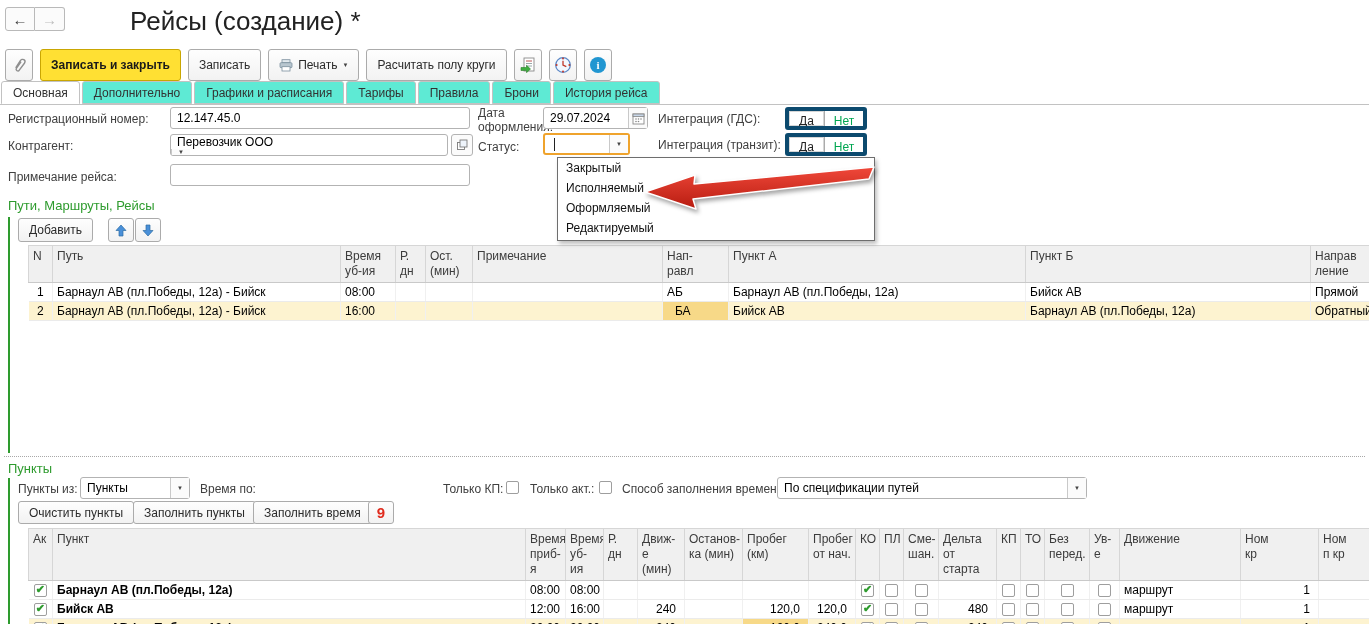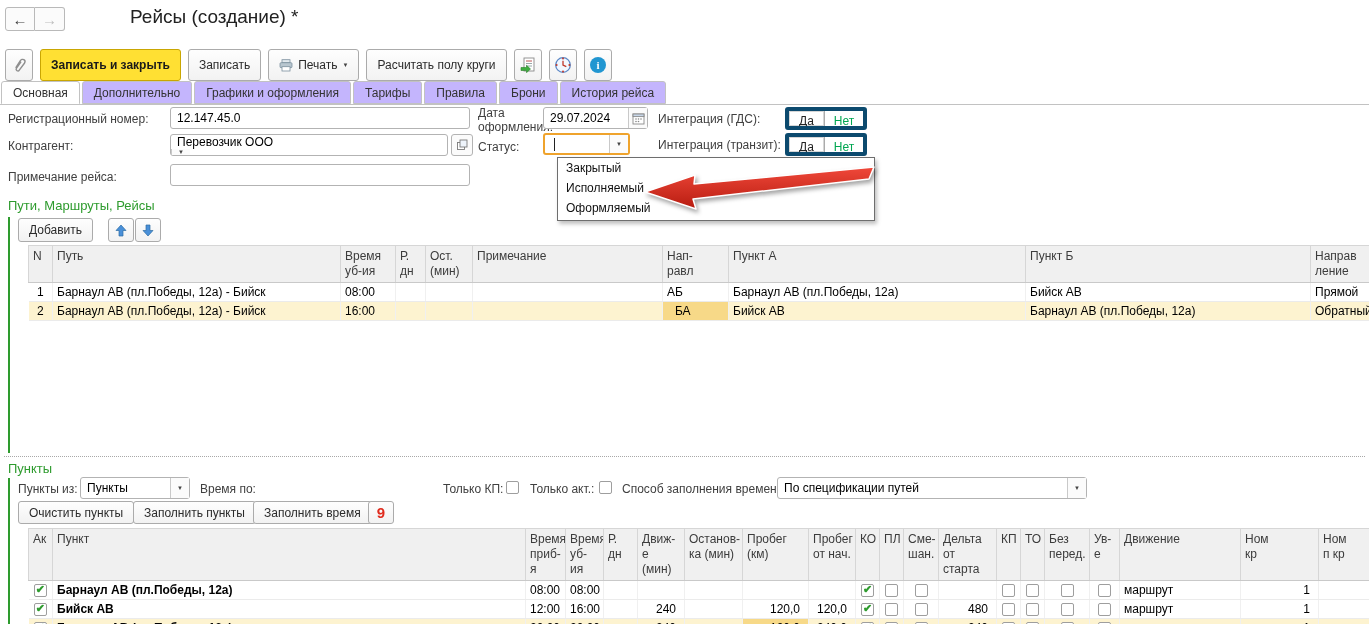--- a/index.html
+++ b/index.html
@@ -6,33 +6,33 @@
   html,body { background:#fff; }
   body { font-family: "Liberation Sans", sans-serif; font-size: 12px; color:#333; }
   .stage { position:relative; width:1369px; height:624px; background:#fff; overflow:hidden; }
 
   
   .nav-group { position:absolute; left:5px; top:7px; display:flex; }
   .nav-btn { width:30px; height:24px; border:1px solid #b9b9b9; background:#fbfbfb;
              display:flex; align-items:center; justify-content:center; font-size:15px; cursor:pointer; }
   .nav-btn.back { border-radius:3px 0 0 3px; color:#3a3a3a; }
   .nav-btn.fwd  { border-radius:0 3px 3px 0; color:#bdbdbd; border-left:none; }
-  .win-title { position:absolute; left:130px; top:6px; font-size:19px; color:#222; font-weight:500; }
+  .win-title { position:absolute; left:130px; top:6px; font-size:26px; color:#222; font-weight:500; }
 
   
   .toolbar { position:absolute; left:5px; top:49px; display:flex; gap:7px; align-items:center; }
   .btn { height:32px; border:1px solid #ababab; border-radius:3px; background:linear-gradient(#fefefe,#f2f2f2);
          display:flex; align-items:center; gap:5px; padding:0 10px; white-space:nowrap; cursor:pointer; color:#2b2b2b; }
   .btn.icon-only { width:28px; padding:0; justify-content:center; }
   .btn.primary { background:var(--c-primary-bg,#ffe033); border-color:var(--c-primary-border,#c9a602); font-weight:bold; color:#1a1a1a; }
   .caret { font-size:6px; color:#444; line-height:1; }
 
   
   .tabs { position:absolute; left:0; top:81px; width:1369px; height:24px; border-bottom:1px solid #c2c2c2; display:flex; padding-left:1px; }
-  .tab { height:23px; padding:4px 11px 0; border:1px solid #c2c2c2; border-radius:3px 3px 0 0; background:#c4b5fd;
+  .tab { height:23px; padding:4px 11px 0; border:1px solid #c2c2c2; border-radius:3px 3px 0 0; background:#5eead4;
          margin-right:2px; position:relative; cursor:pointer; color:#333; }
   .tab.active { background:#fff; }
   .tab.active::after { content:''; position:absolute; left:0; right:0; bottom:-1px; height:1px; background:#fff; }
 
   
   .lbl { position:absolute; color:#404040; white-space:nowrap; }
   .lbl.wrap { white-space:normal; }
   input.tinput { position:absolute; height:22px; border:1px solid #b3b3b3; border-radius:3px; background:#fff;
                  font:inherit; color:#000; padding:0 6px; }
   .combo { position:absolute; height:22px; border:1px solid #b3b3b3; border-radius:3px; background:#fff; display:flex; align-items:stretch; }
@@ -138,21 +138,21 @@
       <svg width="18" height="18" viewBox="0 0 18 18">
         <circle cx="9" cy="9" r="8" fill="var(--c-info,#2196d1)"></circle>
         <text x="9" y="13" text-anchor="middle" fill="#fff" font-size="11" font-weight="bold" font-family="Liberation Serif, serif">i</text>
       </svg>
     </div>
   </div>
 
   <div class="tabs" id="tabs">
       <div class="tab active">Основная</div>
       <div class="tab">Дополнительно</div>
-      <div class="tab">Графики и оформления</div>
+      <div class="tab">Графики и расписания</div>
       <div class="tab">Тарифы</div>
       <div class="tab">Правила</div>
       <div class="tab">Брони</div>
       <div class="tab">История рейса</div>
     </div>
 
   <div class="lbl" style="left:8px; top:112px;">Регистрационный номер:</div>
   <input class="tinput" style="left: 170px; top: 107px; width: 300px;" value="12.147.45.0">
   <div class="lbl wrap" style="left:478px; top:106px; width:64px; line-height:1.2;">Дата оформления:</div>
   <div class="combo" style="left:543px; top:107px; width:105px;">
@@ -203,20 +203,21 @@
     <div class="no">Нет</div>
   </div>
 
   <div class="lbl" style="left:8px; top:170px;">Примечание рейса:</div>
   <input class="tinput" style="left: 170px; top: 164px; width: 300px;" value="">
 
   <div class="dd-list" id="status-list">
       <div class="opt">Закрытый</div>
       <div class="opt">Исполняемый</div>
       <div class="opt">Оформляемый</div>
+      <div class="opt">Редактируемый</div>
     </div>
 
   <svg class="annot" viewBox="0 0 300 55">
     <defs>
       <linearGradient id="redg" x1="0" y1="0" x2="0" y2="1">
         <stop offset="0" stop-color="#f0483a"></stop>
           <stop offset="1" stop-color="#b71c10"></stop>
       </linearGradient>
     </defs>
     <polygon points="47,34 97,17 96,26 276,9 271,21 95,41 98,51" fill="url(#redg)" stroke="#ffffff" stroke-width="1.5" stroke-linejoin="round"></polygon>

